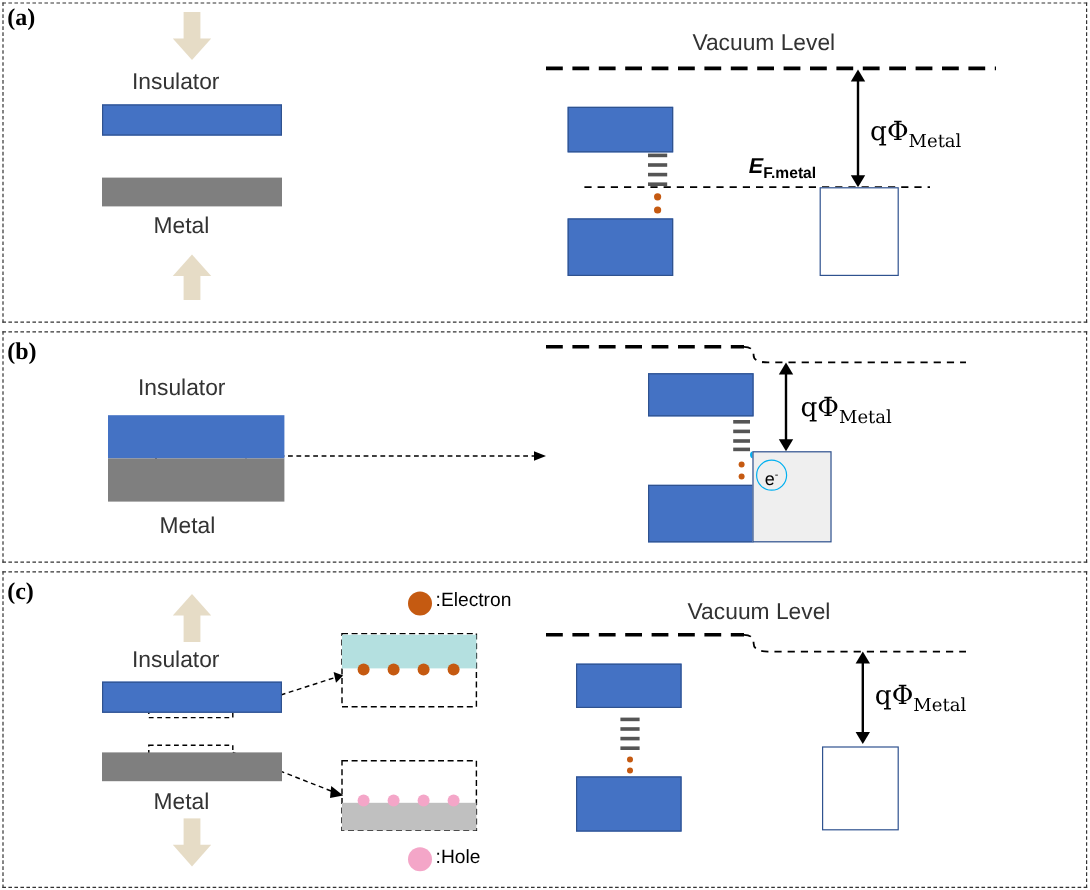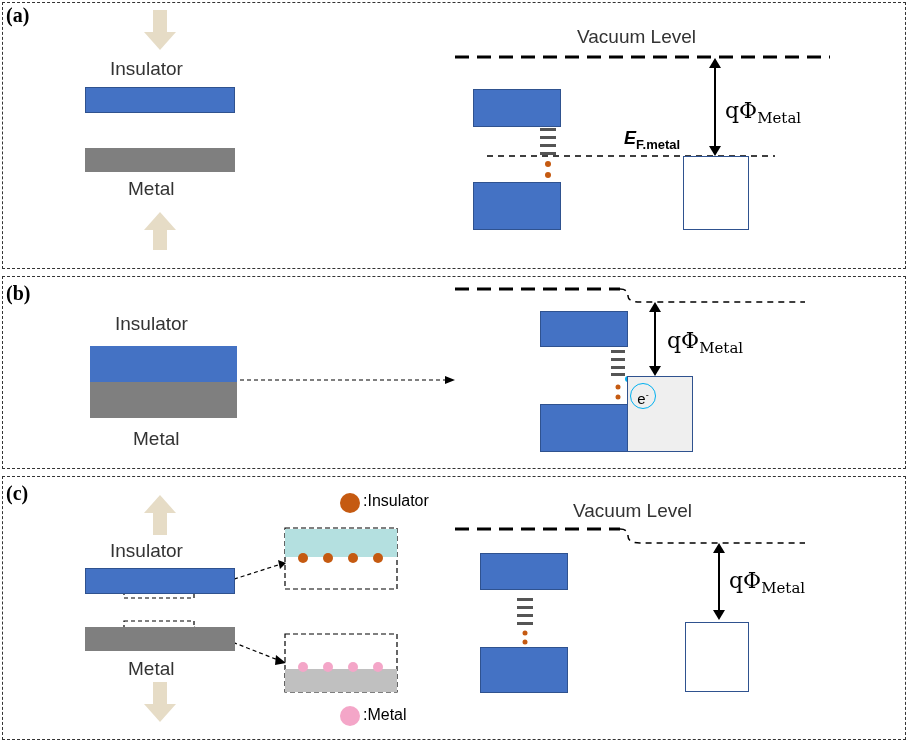--- a/index.html
+++ b/index.html
@@ -156,22 +156,22 @@
 </div>
 <div class="qphi" style="left:667px;top:328px;">
   <span>qΦ</span><sub>Metal</sub>
 </div>
 
 <div class="txt" style="left:110px;top:540px;">Insulator</div>
 <div class="blue" style="left:85px;top:568px;width:150px;height:26px;"></div>
 <div class="gray" style="left:85px;top:627px;width:150px;height:24px;"></div>
 <div class="txt" style="left:128px;top:658px;">Metal</div>
 
-<div style="position:absolute;left:363px;top:492px;font-size:16px;color:#000;">:Insulator</div>
-<div style="position:absolute;left:363px;top:706px;font-size:16px;color:#000;">:Metal</div>
+<div style="position:absolute;left:363px;top:492px;font-size:16px;color:#000;">:Electron</div>
+<div style="position:absolute;left:363px;top:706px;font-size:16px;color:#000;">:Hole</div>
 
 <div class="txt" style="left:573px;top:500px;">Vacuum Level</div>
 <div class="blue" style="left:480px;top:553px;width:88px;height:37px;"></div>
 <div class="blue" style="left:480px;top:647px;width:88px;height:46px;"></div>
 <div class="metalbox" style="left:685px;top:622px;width:64px;height:70px;"></div>
 <div class="qphi" style="left:729px;top:568px;">
   <span>qΦ</span><sub>Metal</sub>
 </div>
 
 </body></html>

